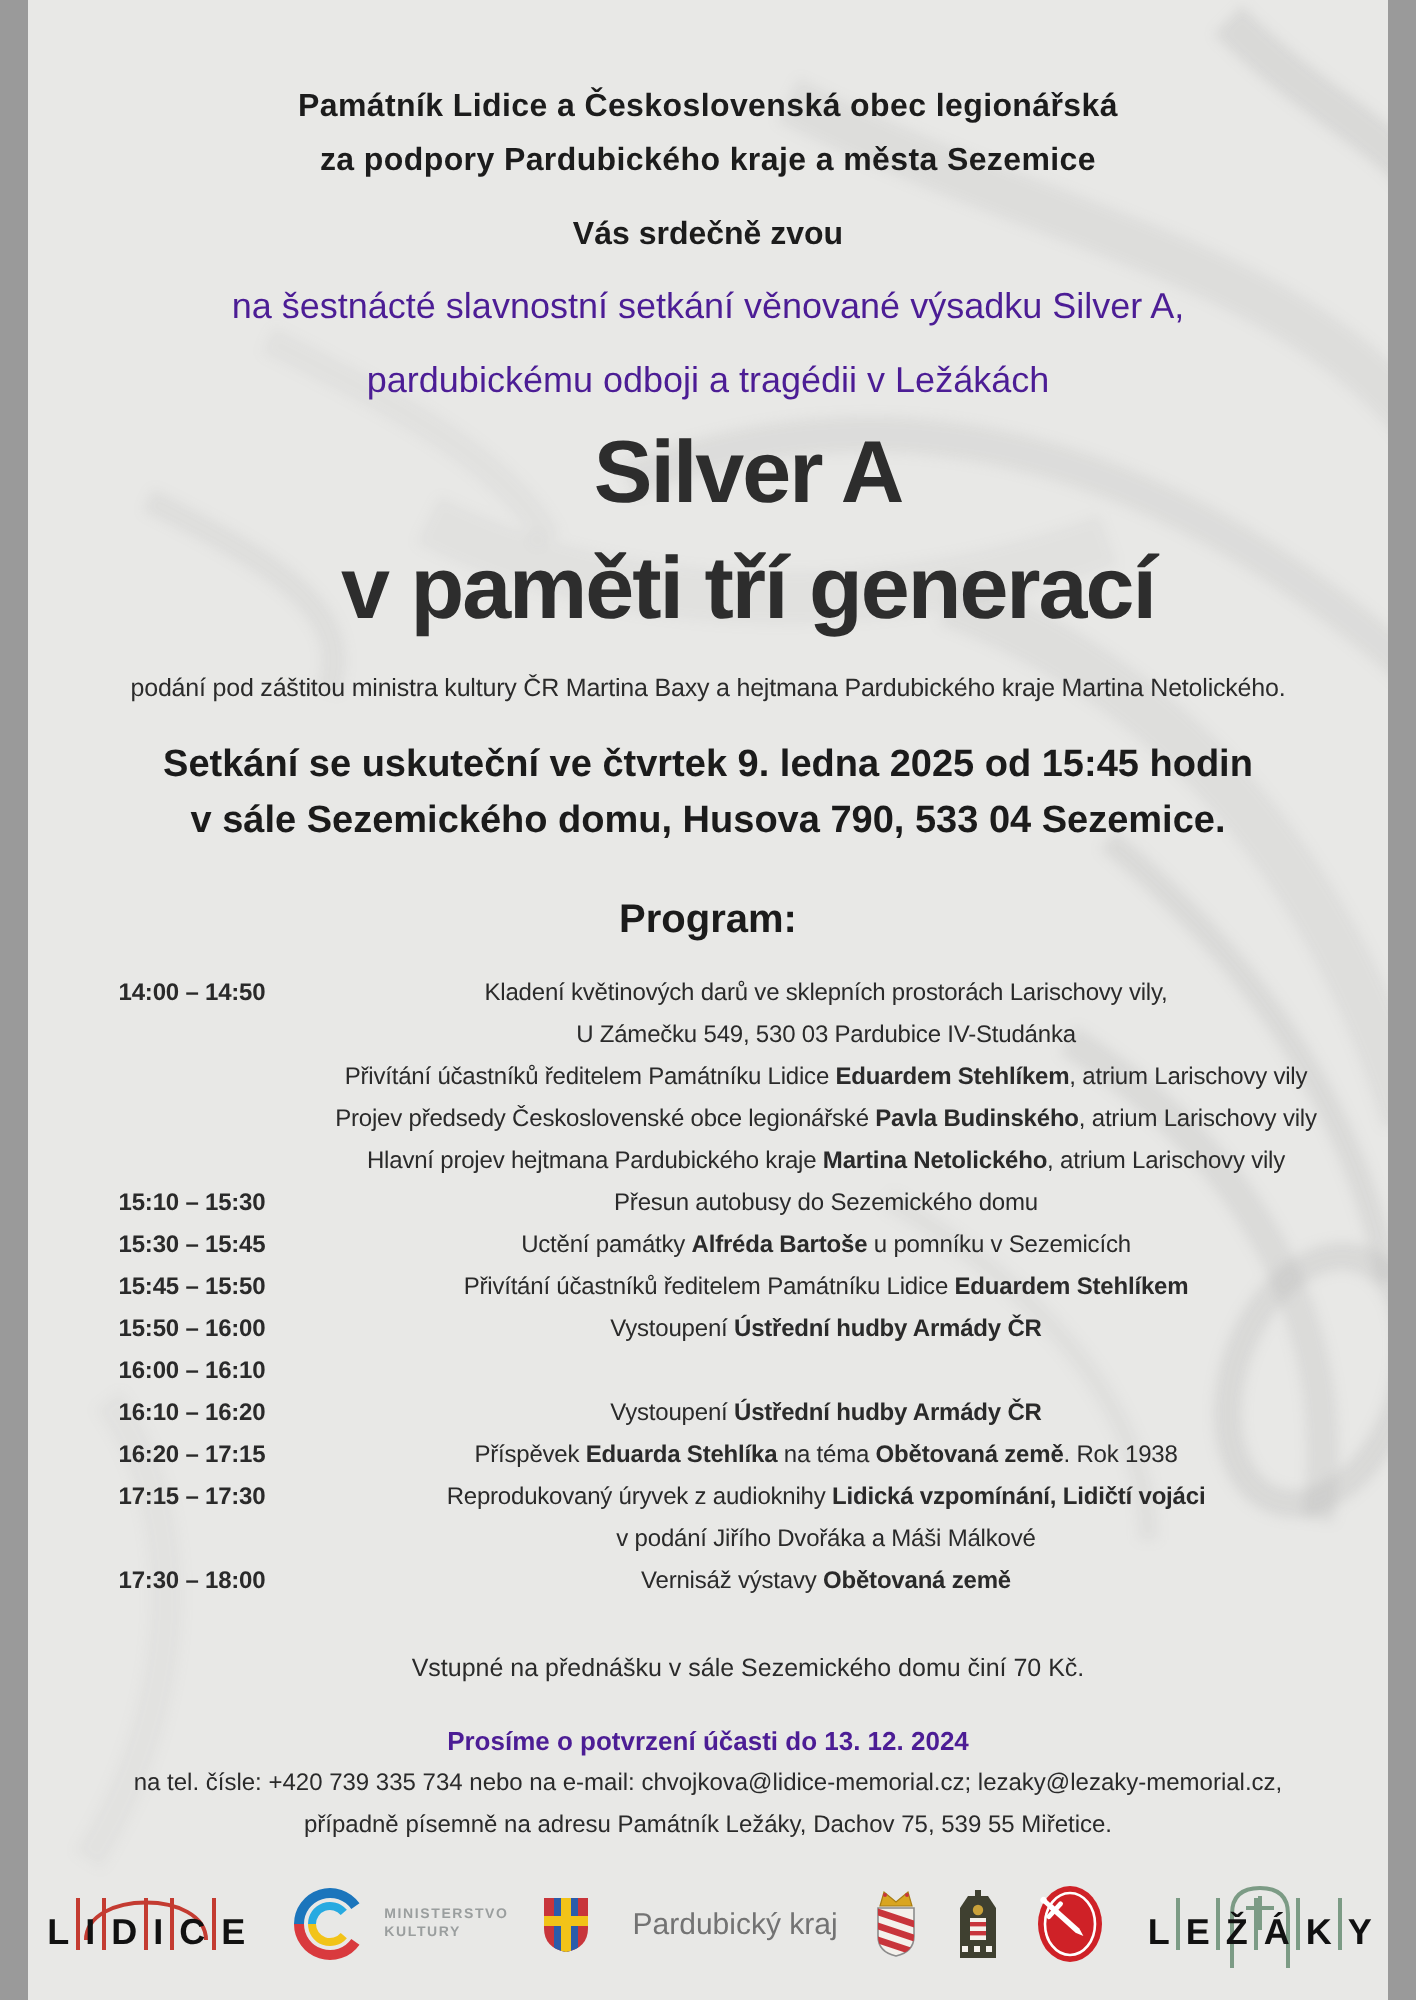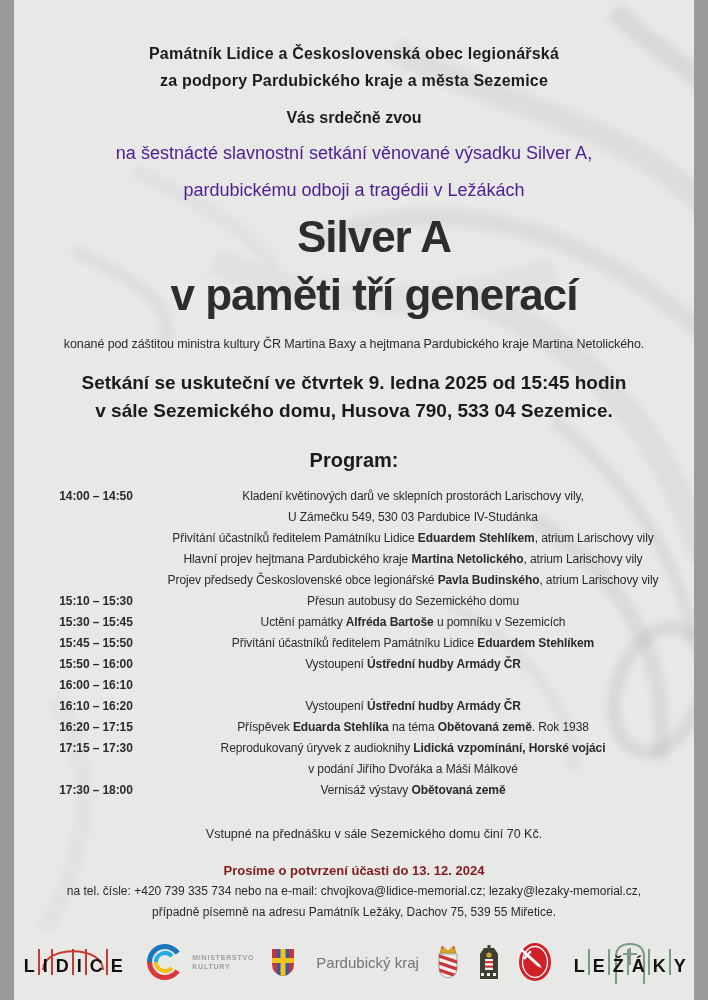--- a/index.html
+++ b/index.html
@@ -19,21 +19,21 @@
   .meeting{margin-top:16px;font-size:19px;font-weight:bold;line-height:28px;color:#1b1b1b;}
   .program-heading{margin-top:24px;font-size:20px;font-weight:bold;color:#1b1b1b;}
 
   .program{margin:14px auto 0;width:660px;text-align:center;font-size:12px;line-height:21px;color:#2a2a2a;letter-spacing:-.1px;}
   .program-row{display:flex;align-items:flex-start;}
   .program-row .time{width:118px;padding-left:26px;box-sizing:border-box;font-weight:bold;flex:none;white-space:nowrap;}
   .program-row .desc{flex:1;}
   .b{font-weight:bold;}
 
   .fee{margin-top:26px;font-size:12.5px;color:#2a2a2a;margin-left:40px;}
-  .rsvp{margin-top:20px;font-size:13px;font-weight:bold;color:#7f1d1d;line-height:20px;}
+  .rsvp{margin-top:20px;font-size:13px;font-weight:bold;color:#4c1d95;line-height:20px;}
   .contact,.address{font-size:12px;line-height:21px;color:#2a2a2a;}
 
   .logos{margin-top:16px;display:flex;align-items:center;justify-content:center;gap:16px;}
   .logo-word{position:relative;display:inline-flex;align-items:center;font-weight:bold;font-size:18px;color:#111;}
   .logo-word .arch{position:absolute;left:0;top:0;width:100%;height:100%;}
   .lg-letters{display:inline-flex;align-items:flex-end;position:relative;}
   .lg-letter{padding:0 3px;line-height:1;}
   .lg-bar{width:2px;height:26px;align-self:center;}
   .lidice .lg-bar{background:#c43b31;}
   .lezaky .lg-bar{background:#7c9b85;}
@@ -75,36 +75,36 @@
   <div class="content">
     <div class="h-small">Památník Lidice a Československá obec legionářská</div>
     <div class="h-small">za podpory Pardubického kraje a města Sezemice</div>
     <div class="invite">Vás srdečně zvou</div>
     <div class="intro">na šestnácté slavnostní setkání věnované výsadku Silver A,</div>
     <div class="intro">pardubickému odboji a tragédii v Ležákách</div>
 
     <div class="title">Silver A</div>
     <div class="title">v paměti tří generací</div>
 
-    <div class="patronage">konané pod záštitou ministra kultury ČR Martina Baxy a hejtmana Pardubického kraje Martina Netolického.</div>
+    <div class="patronage">podání pod záštitou ministra kultury ČR Martina Baxy a hejtmana Pardubického kraje Martina Netolického.</div>
 
     <div class="meeting">Setkání se uskuteční ve čtvrtek 9. ledna 2025 od 15:45 hodin</div>
     <div class="meeting" style="margin-top:0;">v sále Sezemického domu, Husova 790, 533 04 Sezemice.</div>
 
     <div class="program-heading">Program:</div>
 
     <div class="program">
         <div class="program-row">
           <div class="time">14:00 – 14:50</div>
           <div class="desc">
             <div><span>Kladení květinových darů ve sklepních prostorách Larischovy vily,</span></div>
             <div><span>U Zámečku 549, 530 03 Pardubice IV-Studánka</span></div>
             <div><span>Přivítání účastníků ředitelem Památníku Lidice </span><span class="b">Eduardem Stehlíkem</span><span>, atrium Larischovy vily</span></div>
+            <div><span>Projev předsedy Československé obce legionářské </span><span class="b">Pavla Budinského</span><span>, atrium Larischovy vily</span></div>
             <div><span>Hlavní projev hejtmana Pardubického kraje </span><span class="b">Martina Netolického</span><span>, atrium Larischovy vily</span></div>
-            <div><span>Projev předsedy Československé obce legionářské </span><span class="b">Pavla Budinského</span><span>, atrium Larischovy vily</span></div>
           </div>
         </div>
         <div class="program-row">
           <div class="time">15:10 – 15:30</div>
           <div class="desc">
             <div><span>Přesun autobusy do Sezemického domu</span></div>
           </div>
         </div>
         <div class="program-row">
           <div class="time">15:30 – 15:45</div>
@@ -135,21 +135,21 @@
         </div>
         <div class="program-row">
           <div class="time">16:20 – 17:15</div>
           <div class="desc">
             <div><span>Příspěvek </span><span class="b">Eduarda Stehlíka</span><span> na téma </span><span class="b">Obětovaná země</span><span>. Rok 1938</span></div>
           </div>
         </div>
         <div class="program-row">
           <div class="time">17:15 – 17:30</div>
           <div class="desc">
-            <div><span>Reprodukovaný úryvek z audioknihy </span><span class="b">Lidická vzpomínání, Horské vojáci</span></div>
+            <div><span>Reprodukovaný úryvek z audioknihy </span><span class="b">Lidická vzpomínání, Lidičtí vojáci</span></div>
             <div><span>v podání Jiřího Dvořáka a Máši Málkové</span></div>
           </div>
         </div>
         <div class="program-row">
           <div class="time">17:30 – 18:00</div>
           <div class="desc">
             <div><span>Vernisáž výstavy </span><span class="b">Obětovaná země</span></div>
           </div>
         </div>
       </div>

